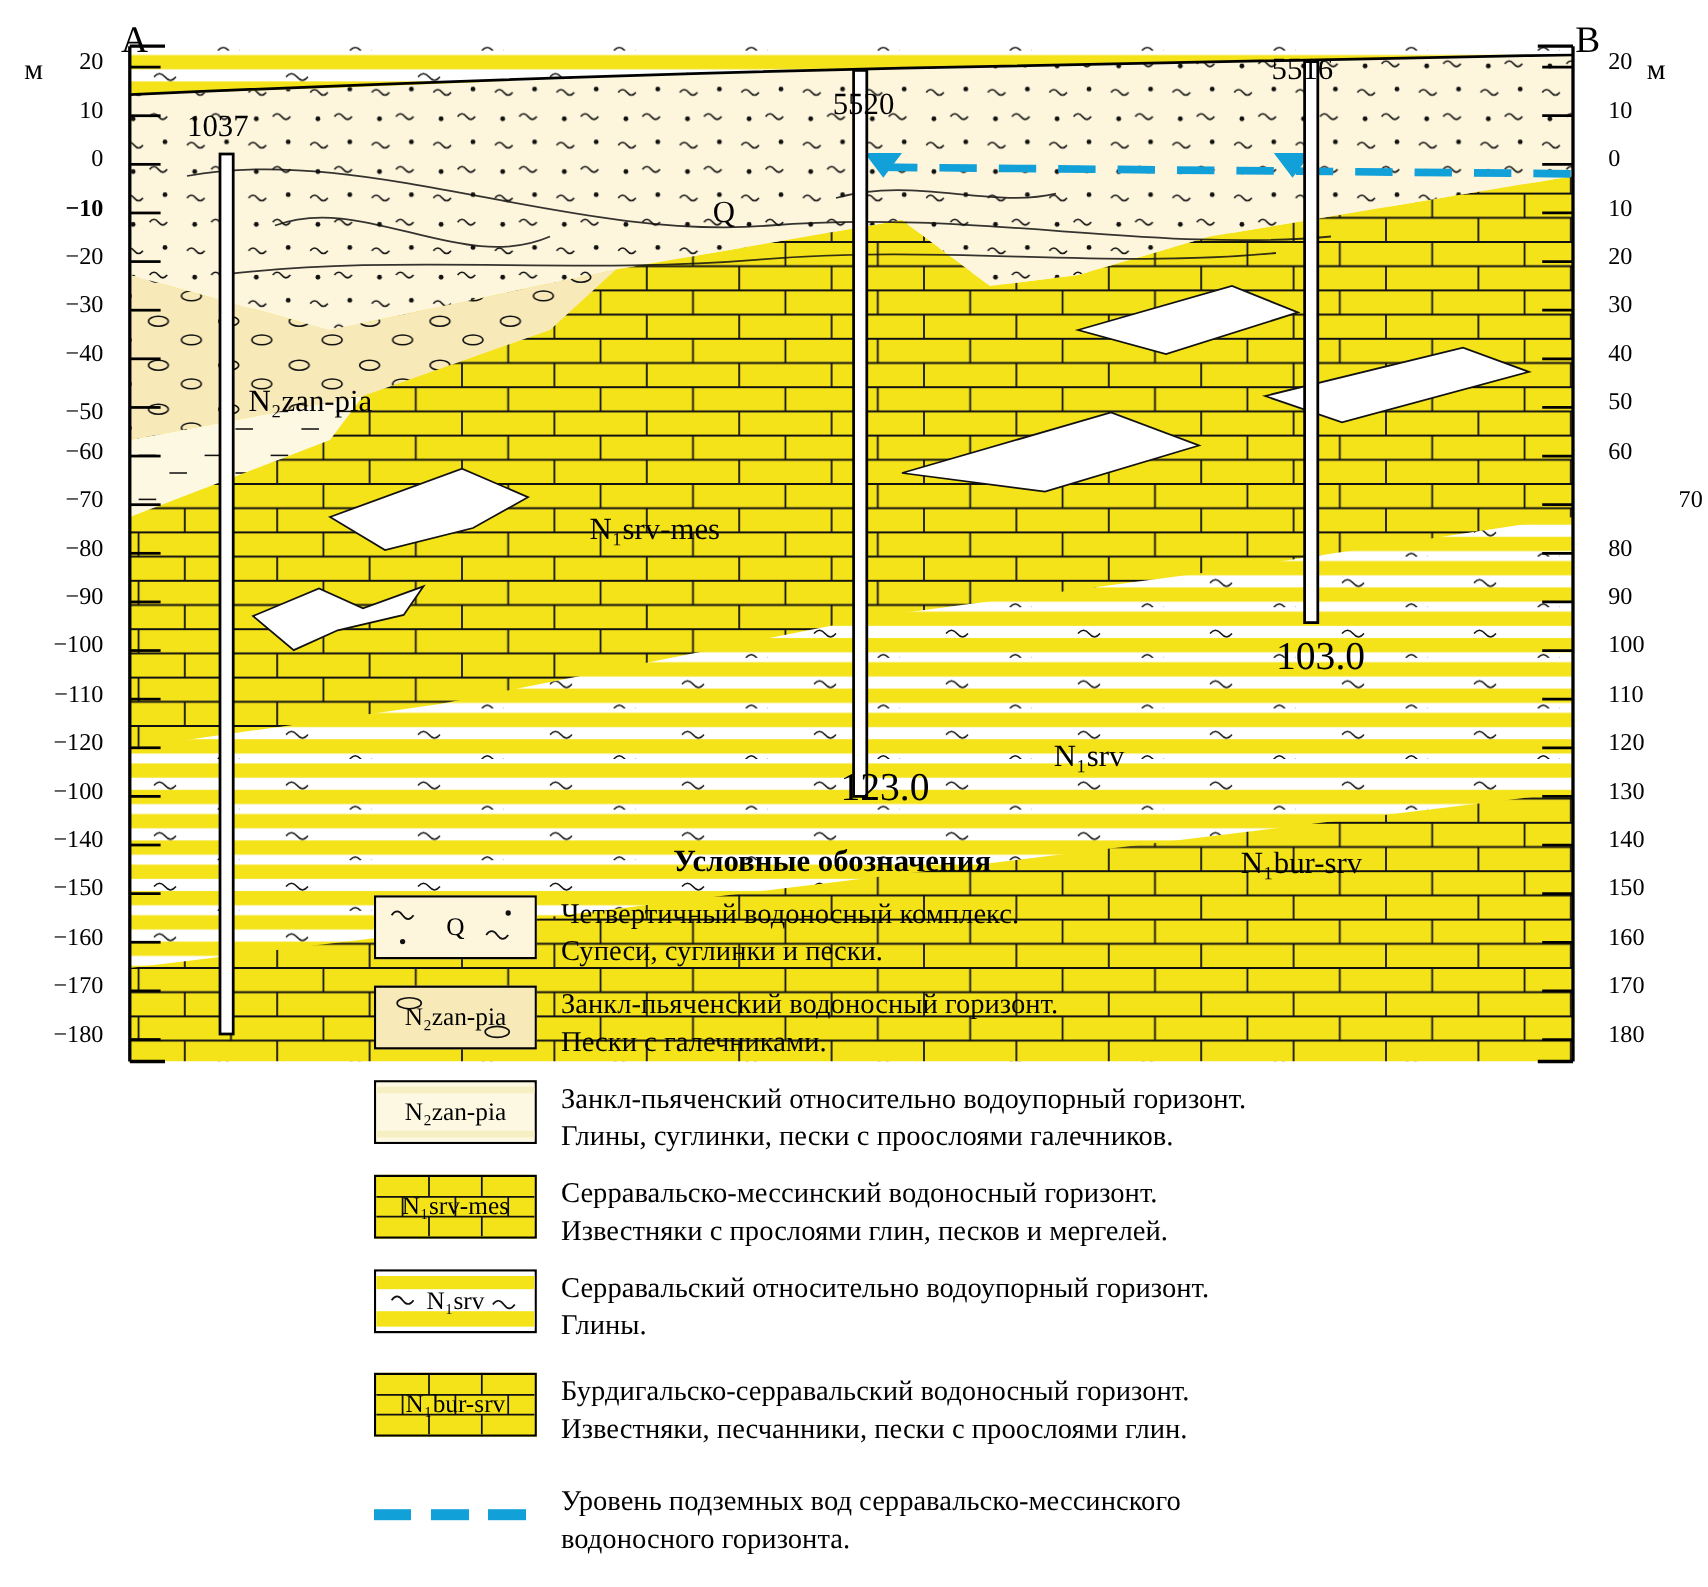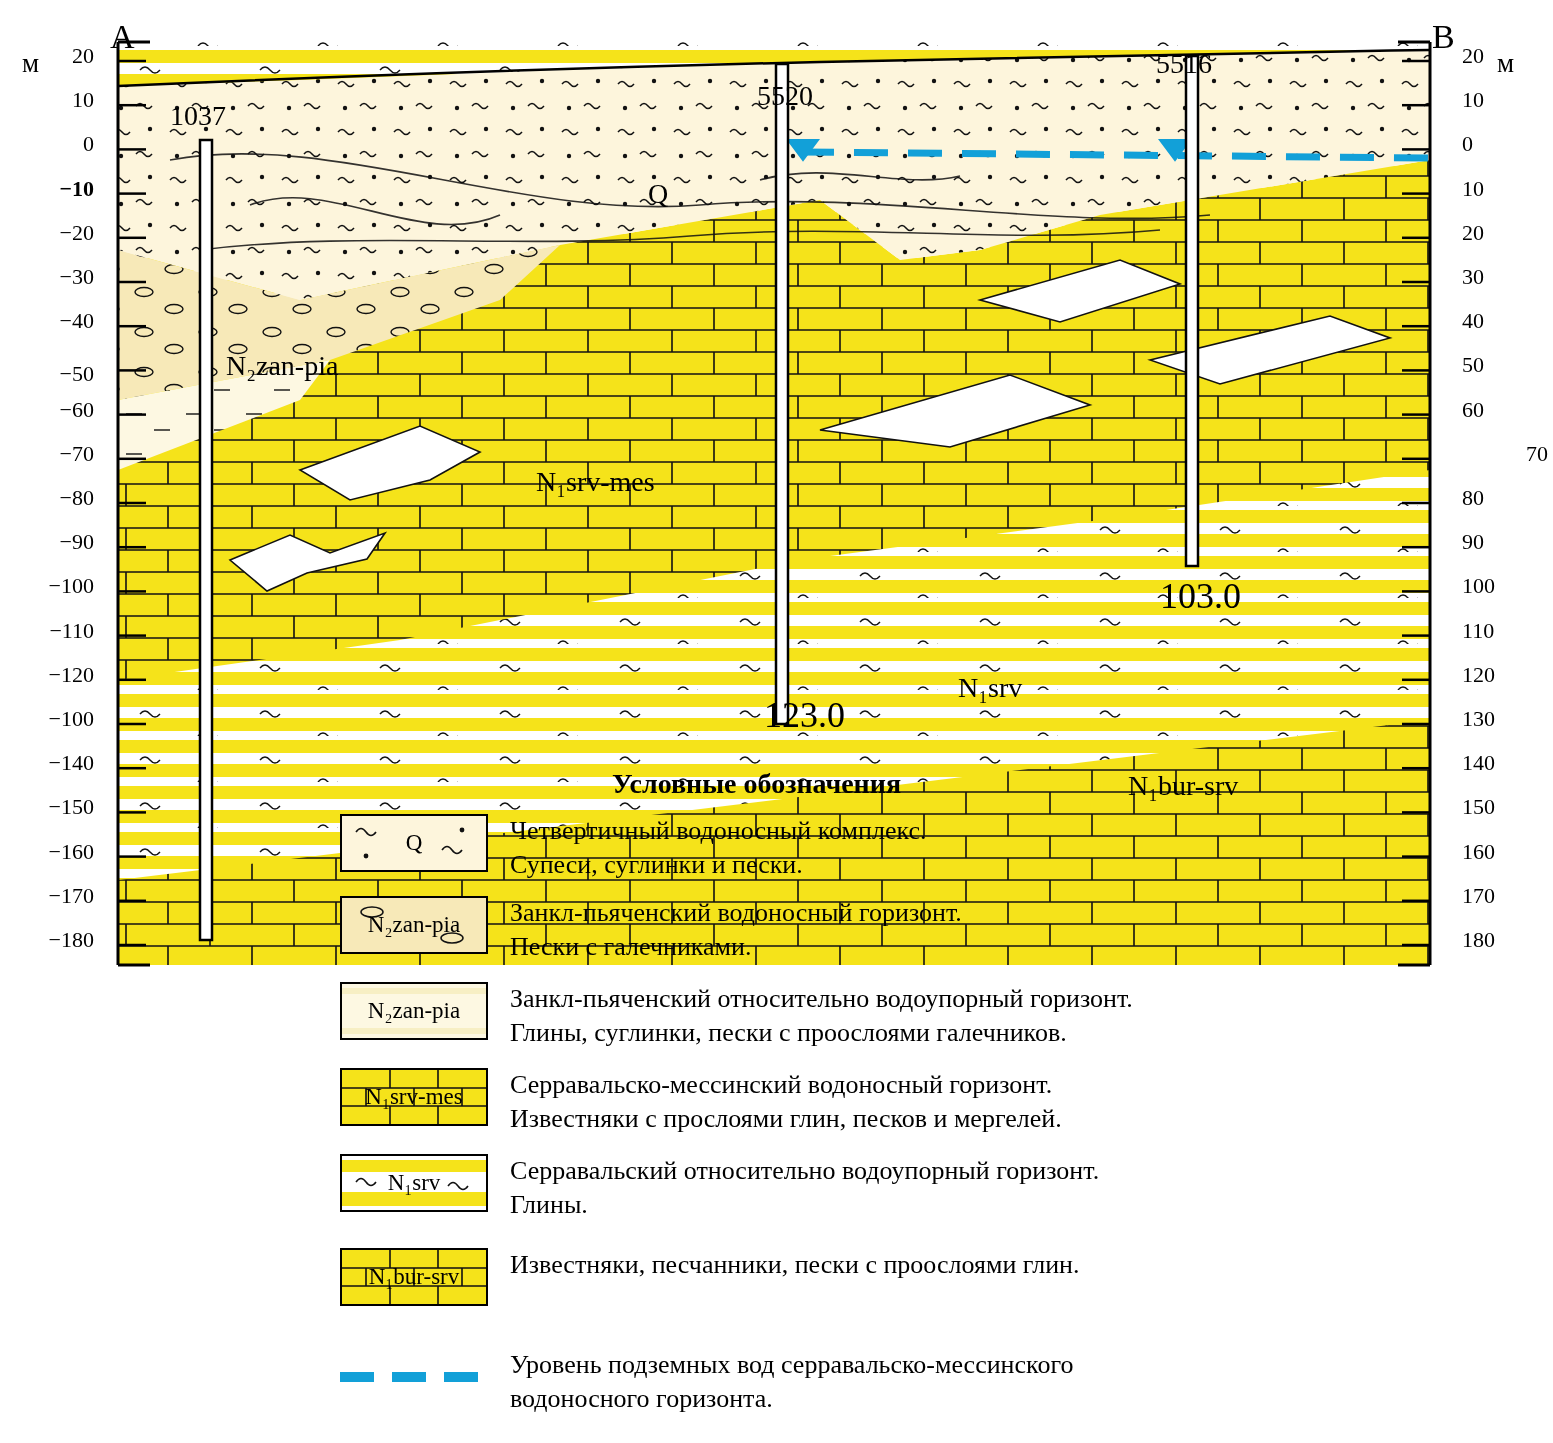--- a/index.html
+++ b/index.html
@@ -334,20 +334,21 @@
   <div class="legend-row" style="left:340px;top:1248px;">
     <div class="swatch fill-lime">
       <svg width="144" height="54" style="position:absolute;left:0;top:0;">
         <rect width="144" height="54" fill="#f5e31a"></rect>
         <path d="M0 18 H144 M0 36 H144" stroke="#111" stroke-width="1.6"></path>
         <path d="M48 0 V18 M96 0 V18 M24 18 V36 M72 18 V36 M120 18 V36 M48 36 V54 M96 36 V54" stroke="#111" stroke-width="1.6"></path>
       </svg>
       <span class="swtext">N₁bur-srv</span>
     </div>
     <div class="legend-text">
+      <div>Бурдигальско-серравальский водоносный горизонт.</div>
       <div>Известняки, песчанники, пески с проослоями глин.</div>
     </div>
   </div>
 
   <div class="legend-row" style="left:340px;top:1348px;">
     <div class="gwline-swatch"></div>
     <div class="legend-text">
       <div>Уровень подземных вод серравальско-мессинского</div>
       <div>водоносного горизонта.</div>
     </div>

